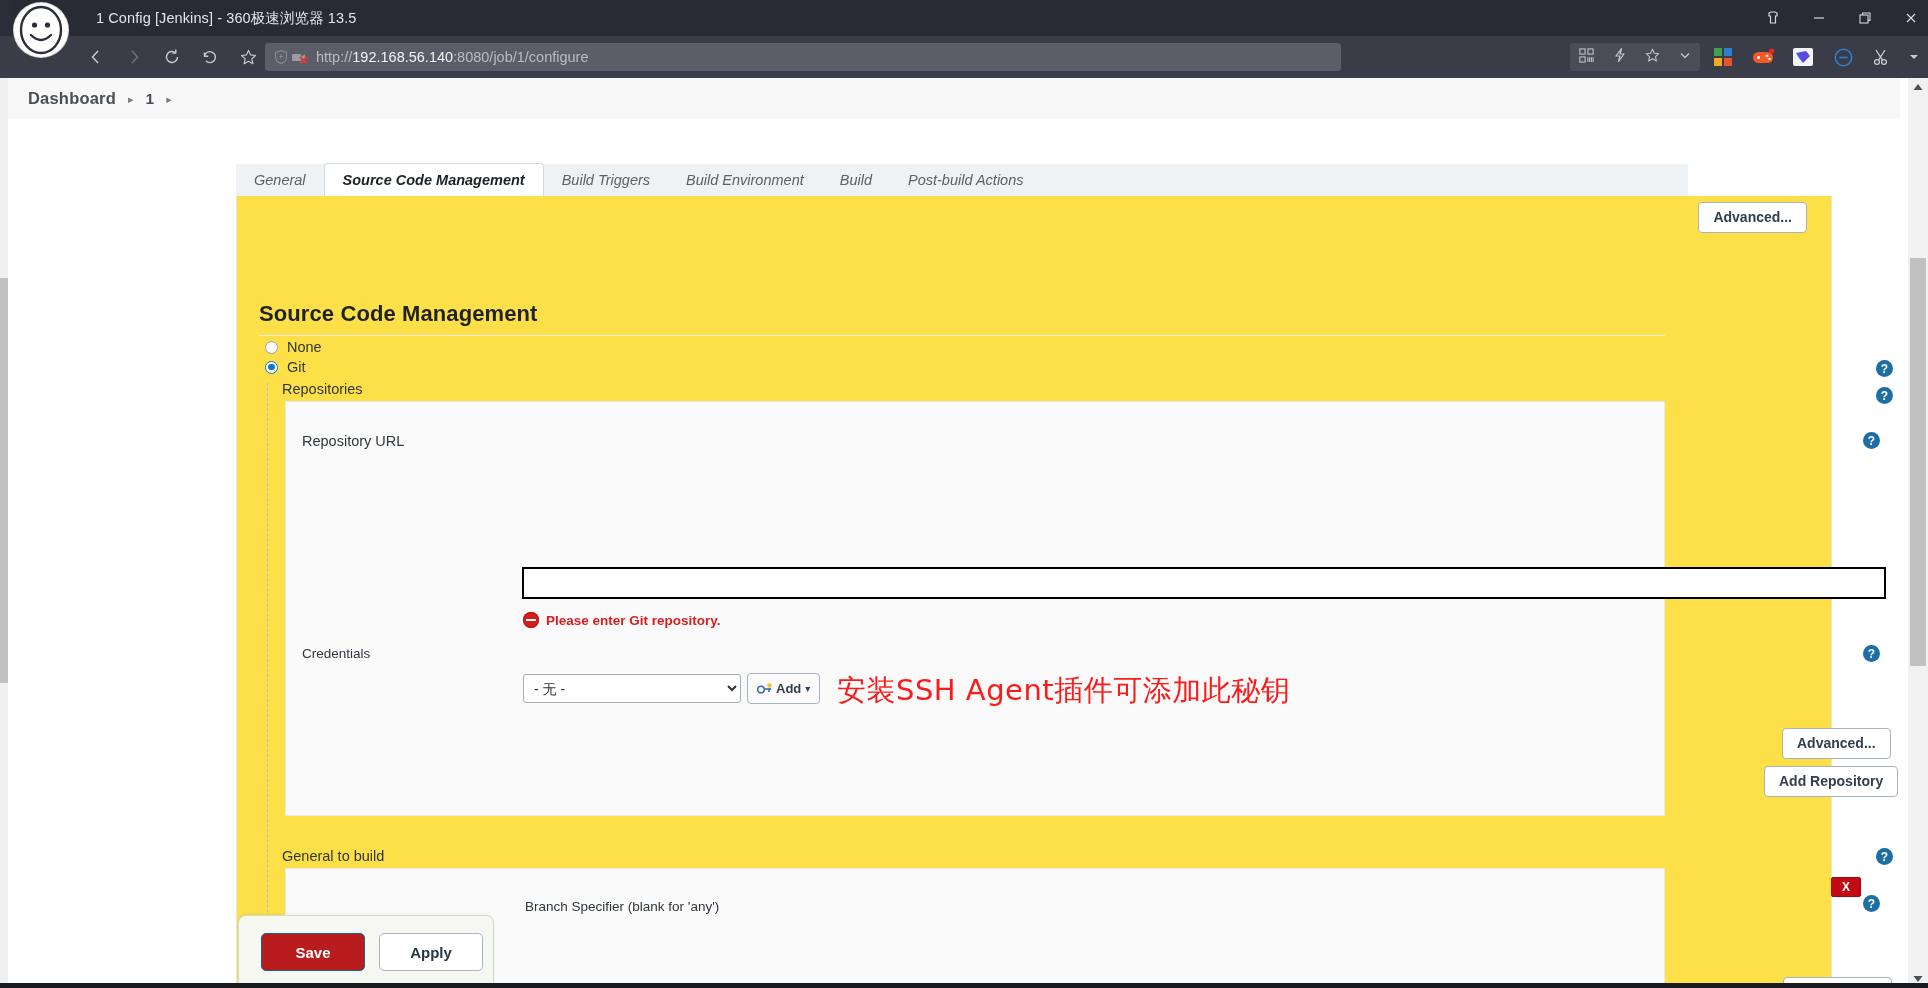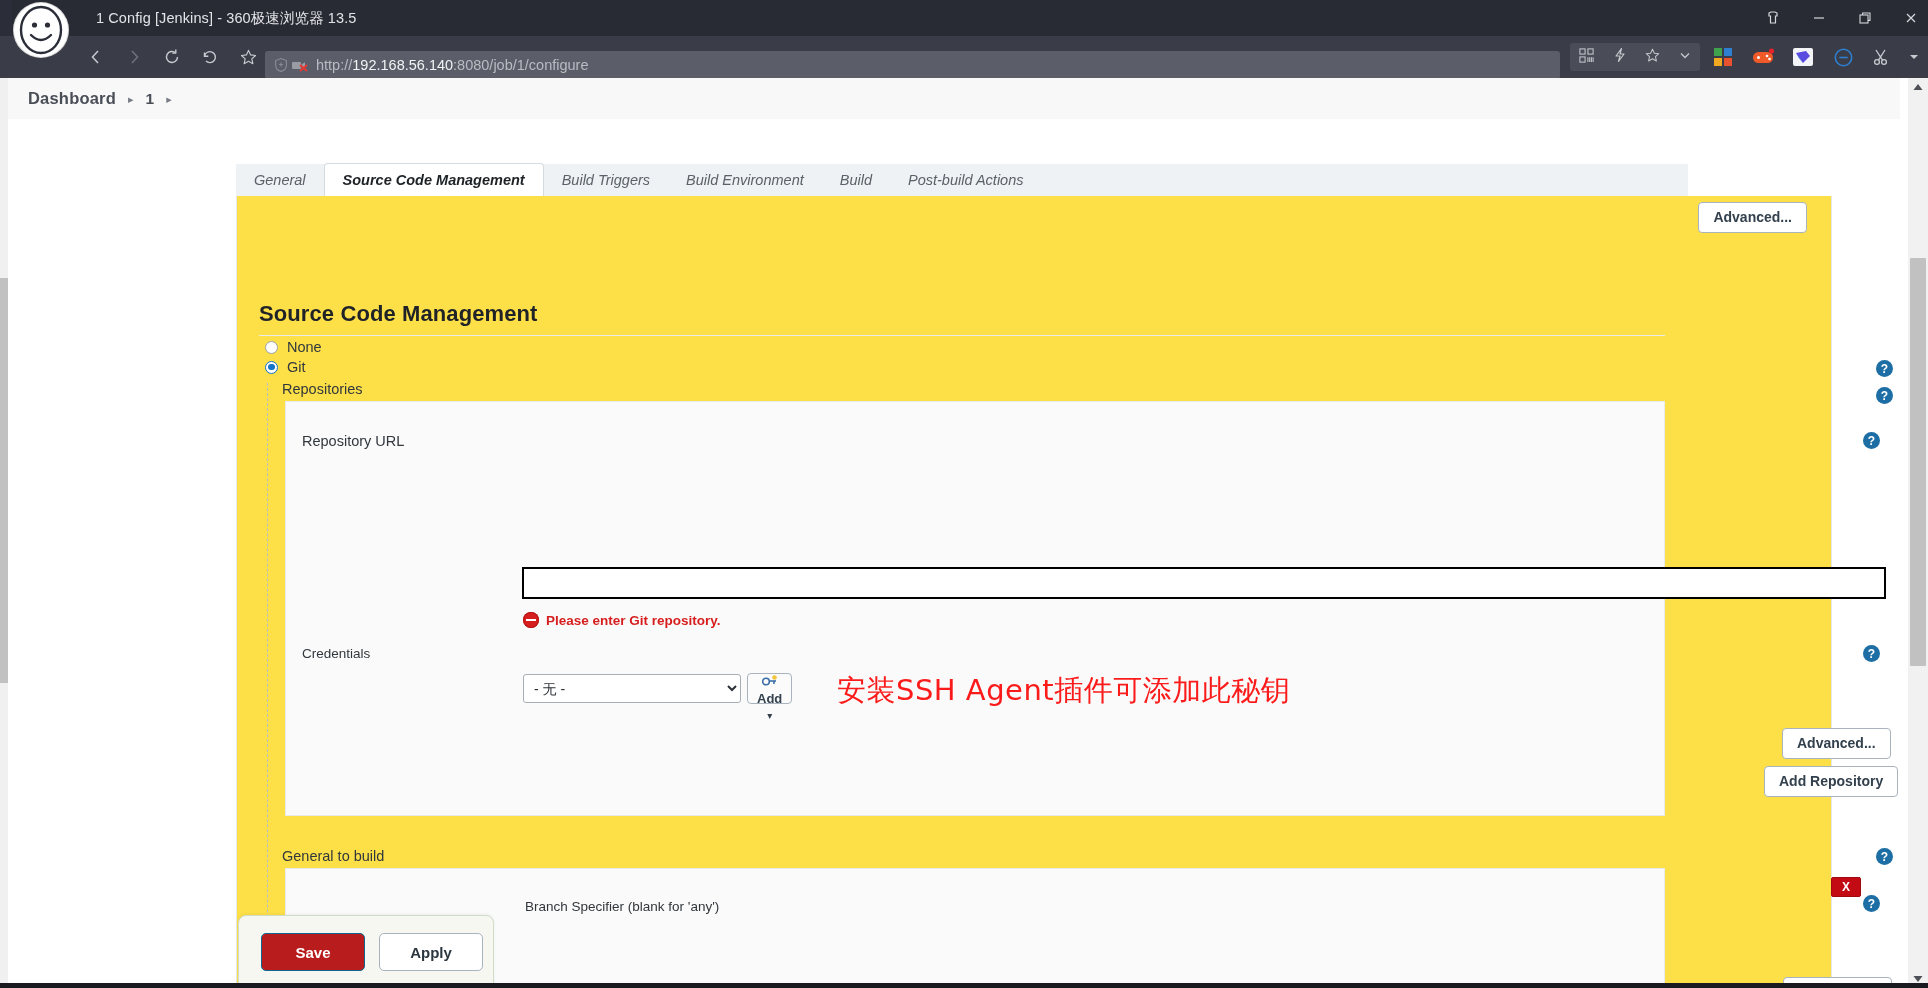--- a/index.html
+++ b/index.html
@@ -53,26 +53,25 @@
   .nav-ico {
     width: 36px; height: 30px; margin-left: 2px;
     display: flex; align-items: center; justify-content: center;
     color: #c9cad0;
   }
   .nav-ico.disabled { color: #70727c; }
   .nav-ico:first-child { margin-left: 78px; }
 
   .urlbar {
     position: absolute; left: 265px; top: 43px;
-    width: 1295px; height: 28px;
+    width: 1076px; height: 28px;
     background: #5b5e68;
     border-radius: 3px;
     display: flex; align-items: center;
     padding: 0 8px;
-    margin-top: 8px;
   }
   .url-shield { width: 16px; height: 16px; margin-right: 2px; opacity: .75; }
   .url-cam { position: relative; width: 18px; height: 16px; margin-right: 7px; }
   .url-text {
     font-size: 14.5px; color: #b9bbc2; white-space: nowrap;
   }
   .url-text .host { color: #f1f2f4; }
 
   .tb-group {
     position: absolute; left: 1570px; top: 43px;
@@ -278,24 +277,23 @@
     border: 1px solid #a7aeb5; border-radius: 3px;
     background: #fff; color: #2b3137;
     padding-left: 6px;
   }
   .add-cred-btn {
     position: absolute; left: 510px; top: 477px;
     height: 31px;
     display: flex; align-items: center; gap: 4px;
     background: #fbfbfb;
     border: 1px solid #a9b3bd; border-radius: 4px;
-    padding: 0 9px;
+    padding: 9px 9px;
     font-size: 13px; font-weight: 700; color: #33404d;
     cursor: pointer;
-    flex-direction: column;
   }
   .key-ico { width: 15px; height: 13px; }
 
   .annotation {
     position: absolute; left: 600px; top: 475px;
     font-size: 29px; color: #fb1b1b;
     font-family: "DejaVu Sans", "Liberation Sans", sans-serif;
     white-space: nowrap; letter-spacing: .5px;
   }
 

